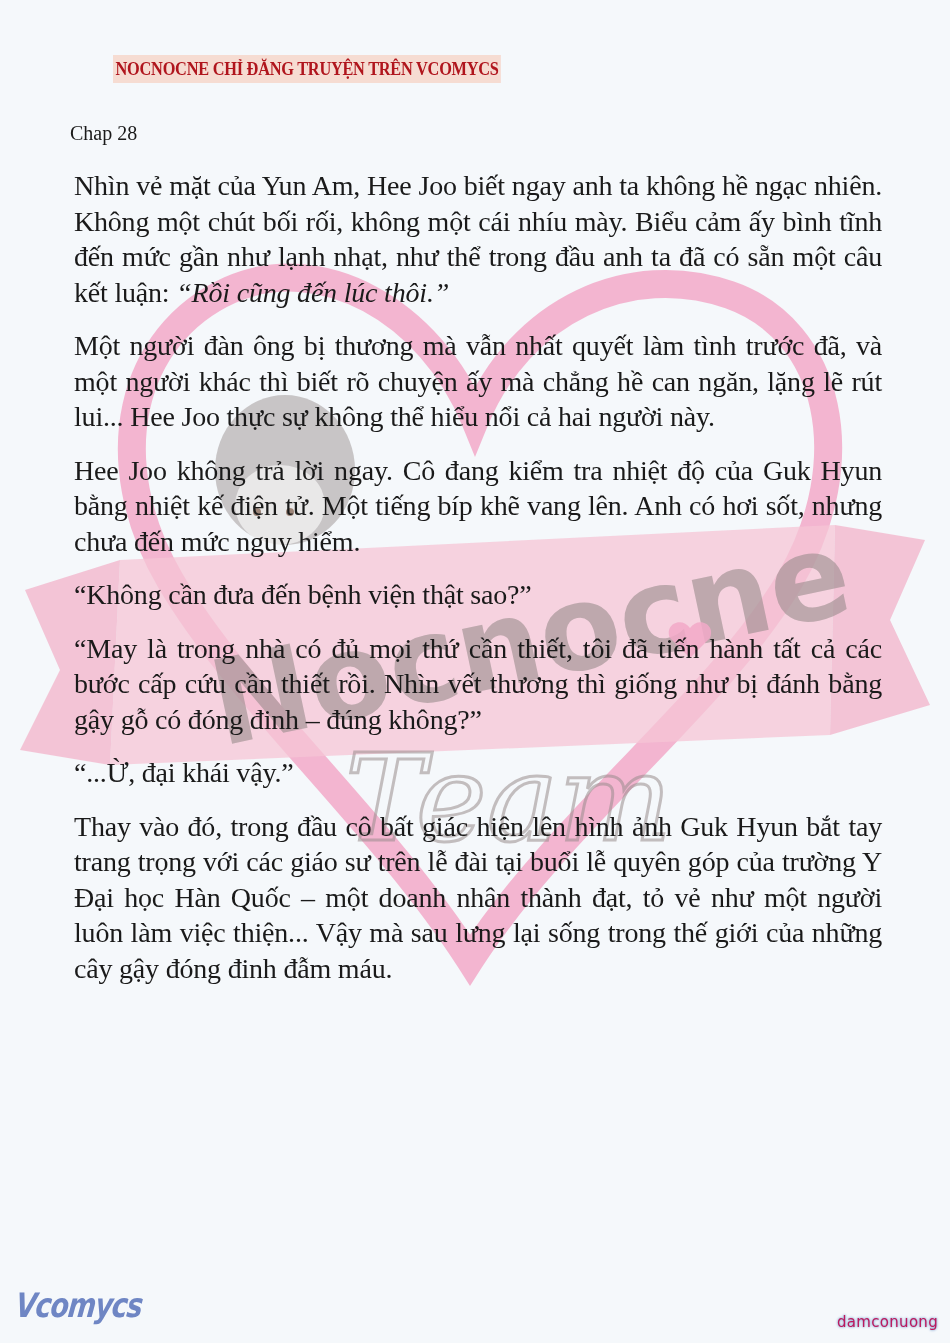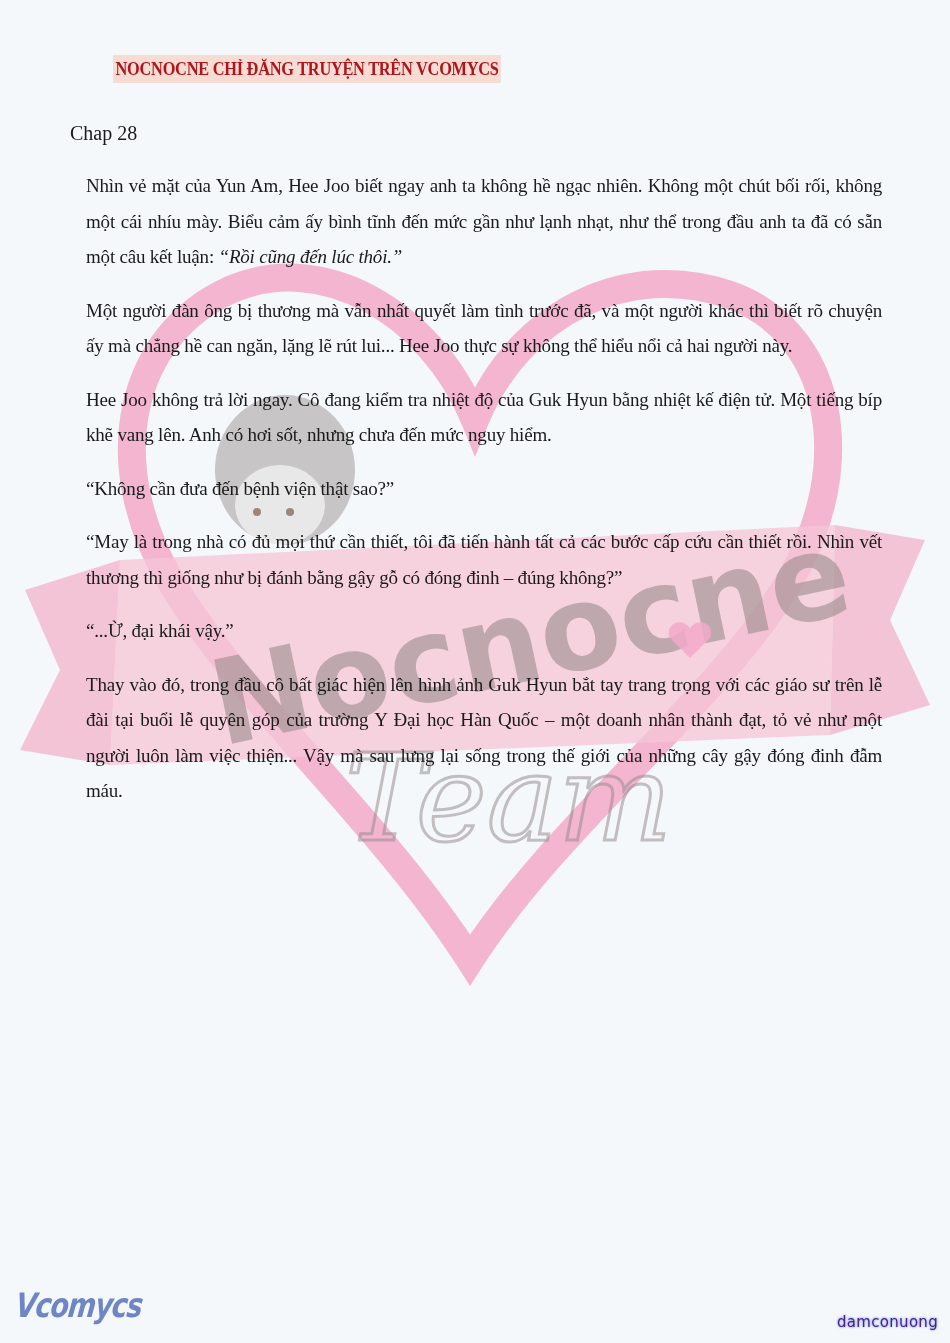--- a/index.html
+++ b/index.html
@@ -22,34 +22,34 @@
       color: #b0151d; background: #f6dcd2;
       padding: 1px 3px; line-height: 26px;
       transform: scaleX(0.86); transform-origin: left center;
     }
     .chap {
       position: absolute; left: 70px; top: 118px;
       font-size: 20px; line-height: 30px;
     }
     .content { position: absolute; left: 70px; top: 168px; width: 812px; }
     .para {
-      font-size: 19px; line-height: 35.5px; margin: 0 0 18px 16px;
+      font-size: 28px; line-height: 35.5px; margin: 0 0 18px 4px;
       text-align: justify; letter-spacing: -0.2px;
     }
     .para em { font-style: italic; }
     .footer-logo {
       position: absolute; left: 16px; top: 1290px;
       font-family: "DejaVu Sans", sans-serif; font-style: italic;
       font-weight: bold; font-size: 27px; color: #6f86c4;
       letter-spacing: -1px; transform: scaleY(1.25) skewX(-8deg);
     }
     .footer-credit {
       position: absolute; right: 12px; top: 1313px;
       font-family: "DejaVu Sans", sans-serif; font-size: 15px;
-      color: #4c1d95; text-shadow: 0 0 2px #8faed6, 0 0 3px #8faed6;
+      color: #be185d; text-shadow: 0 0 2px #8faed6, 0 0 3px #8faed6;
       letter-spacing: 0.3px;
     }
   </style>
 </head>
 <body>
 
 <svg class="watermark" viewBox="0 0 950 1343" xmlns="http://www.w3.org/2000/svg">
 
   <path d="M475 420 C 430 310, 320 250, 230 290 C 130 335, 100 460, 170 580 C 240 700, 380 820, 470 960 C 560 820, 720 700, 790 580 C 860 460, 830 330, 730 295 C 630 260, 520 310, 475 420 Z" fill="none" stroke="#f2a9c8" stroke-width="28" opacity="0.85"></path>
 

